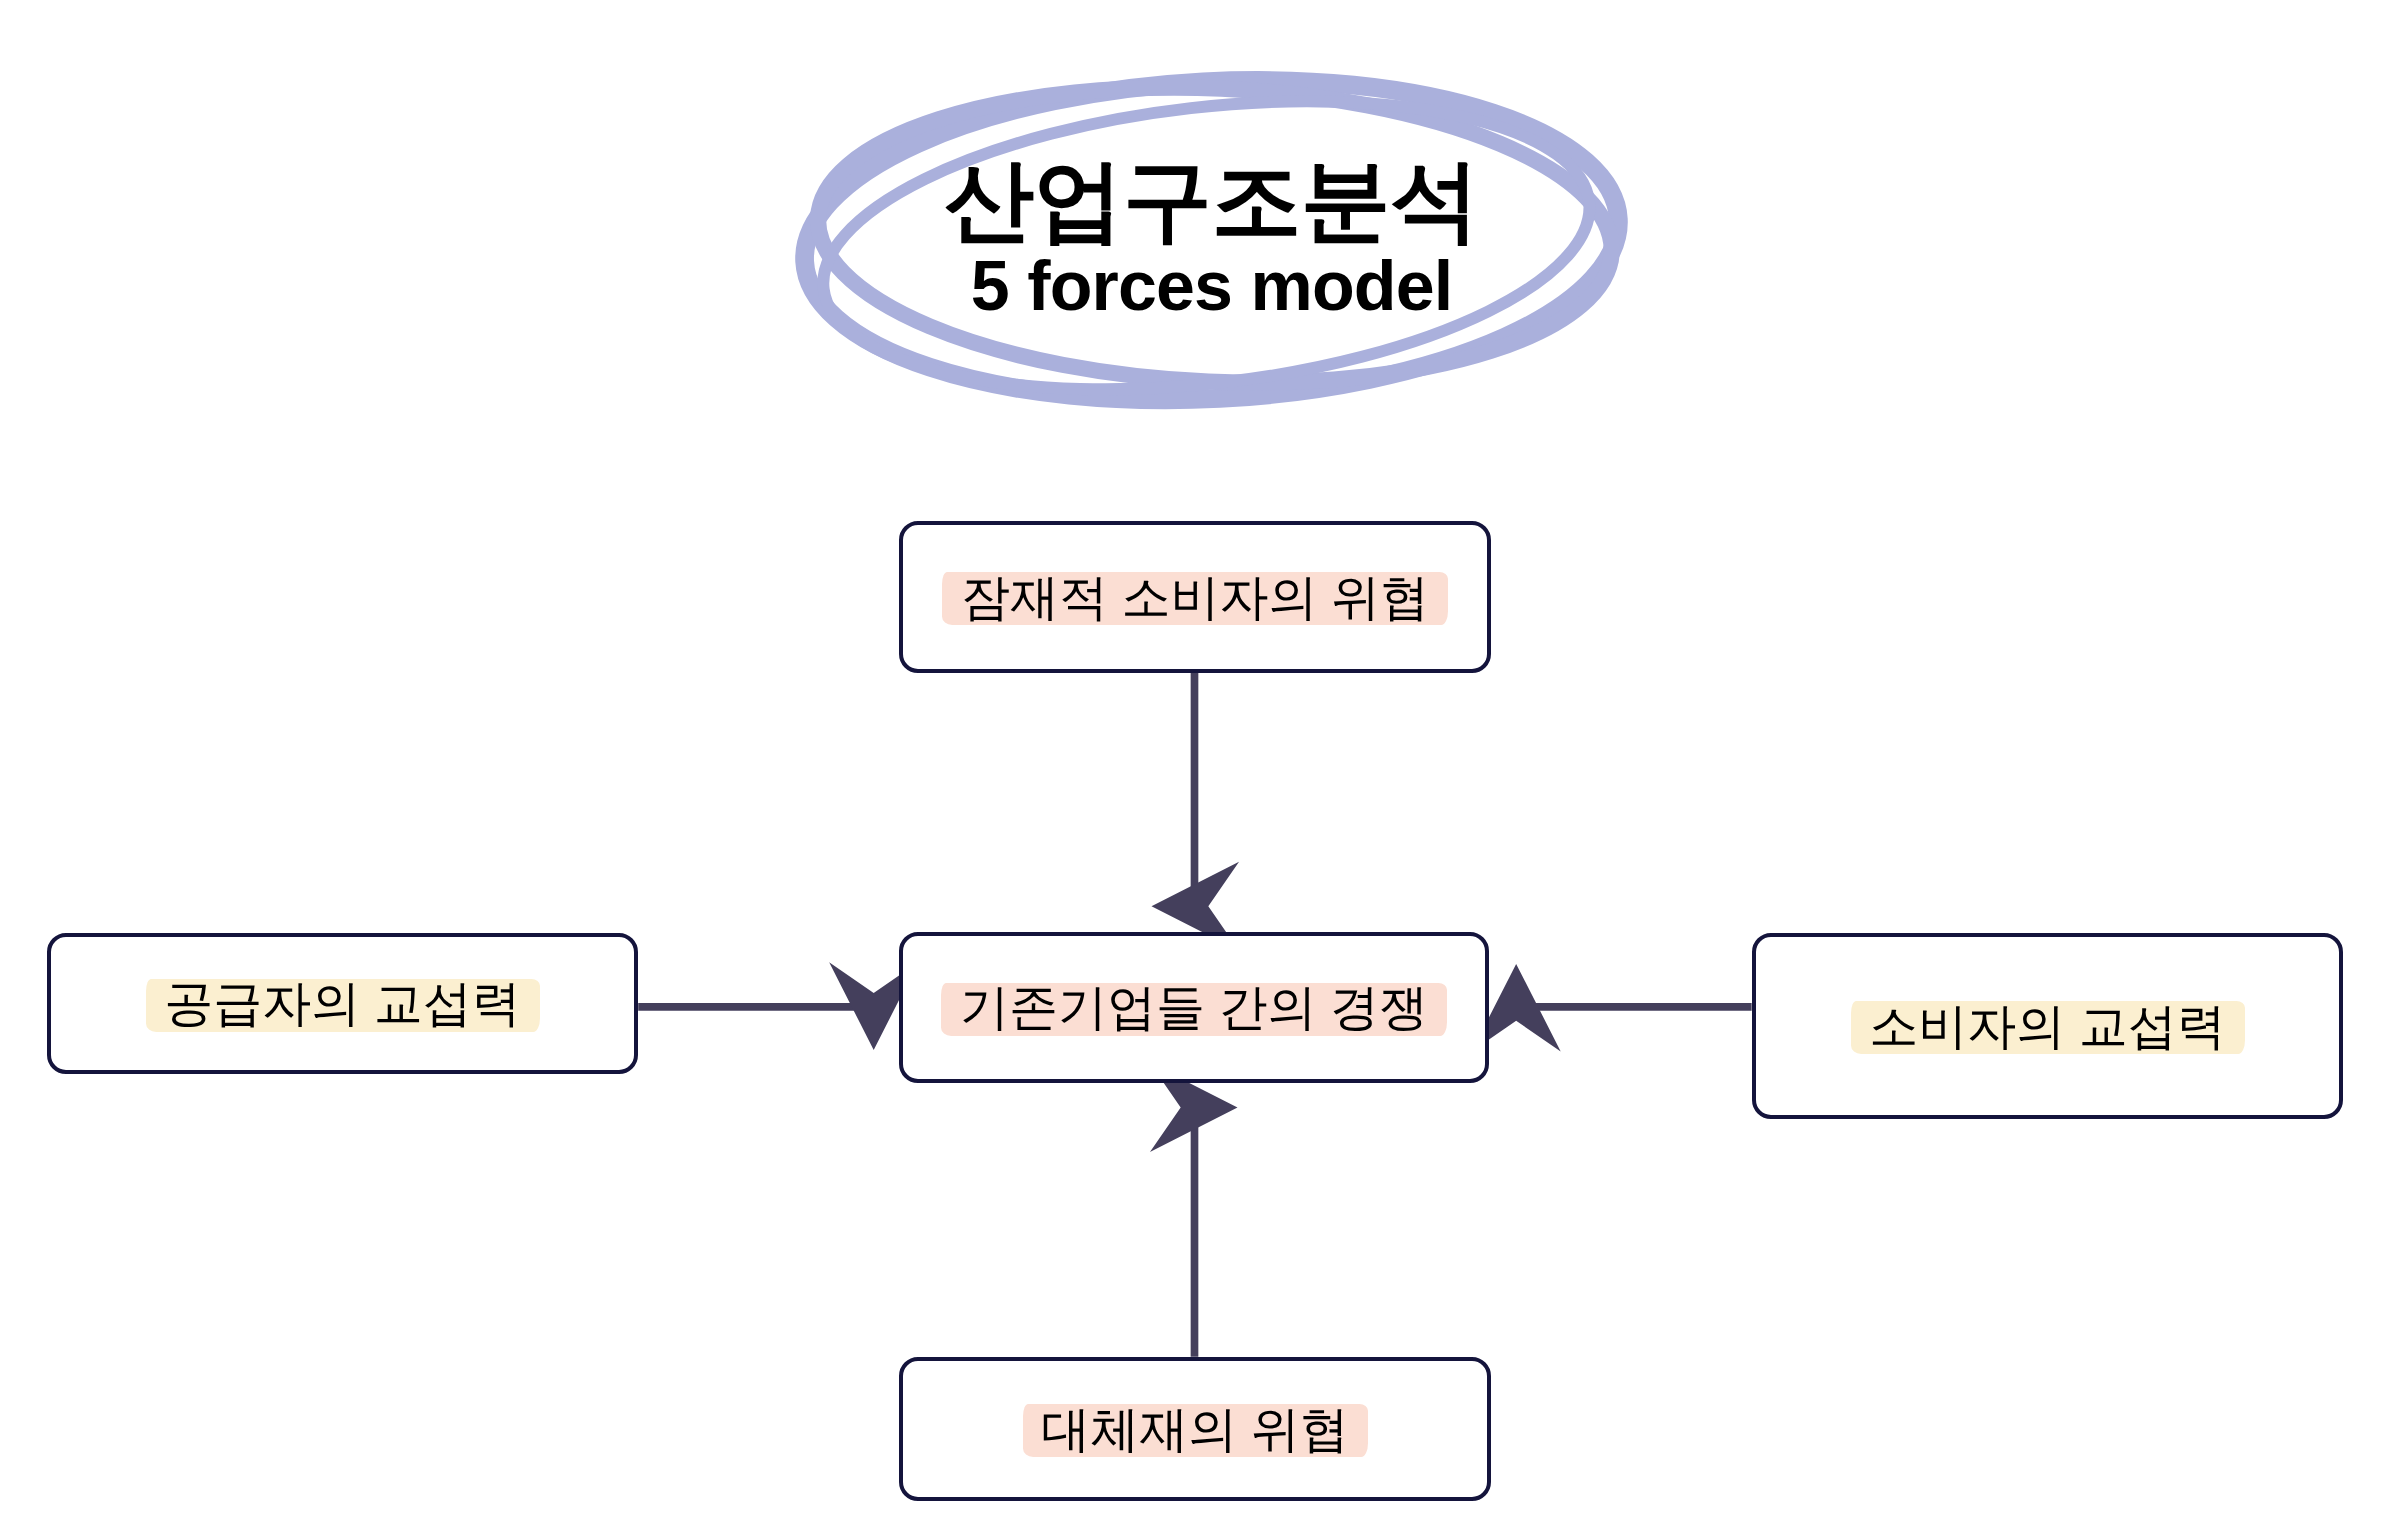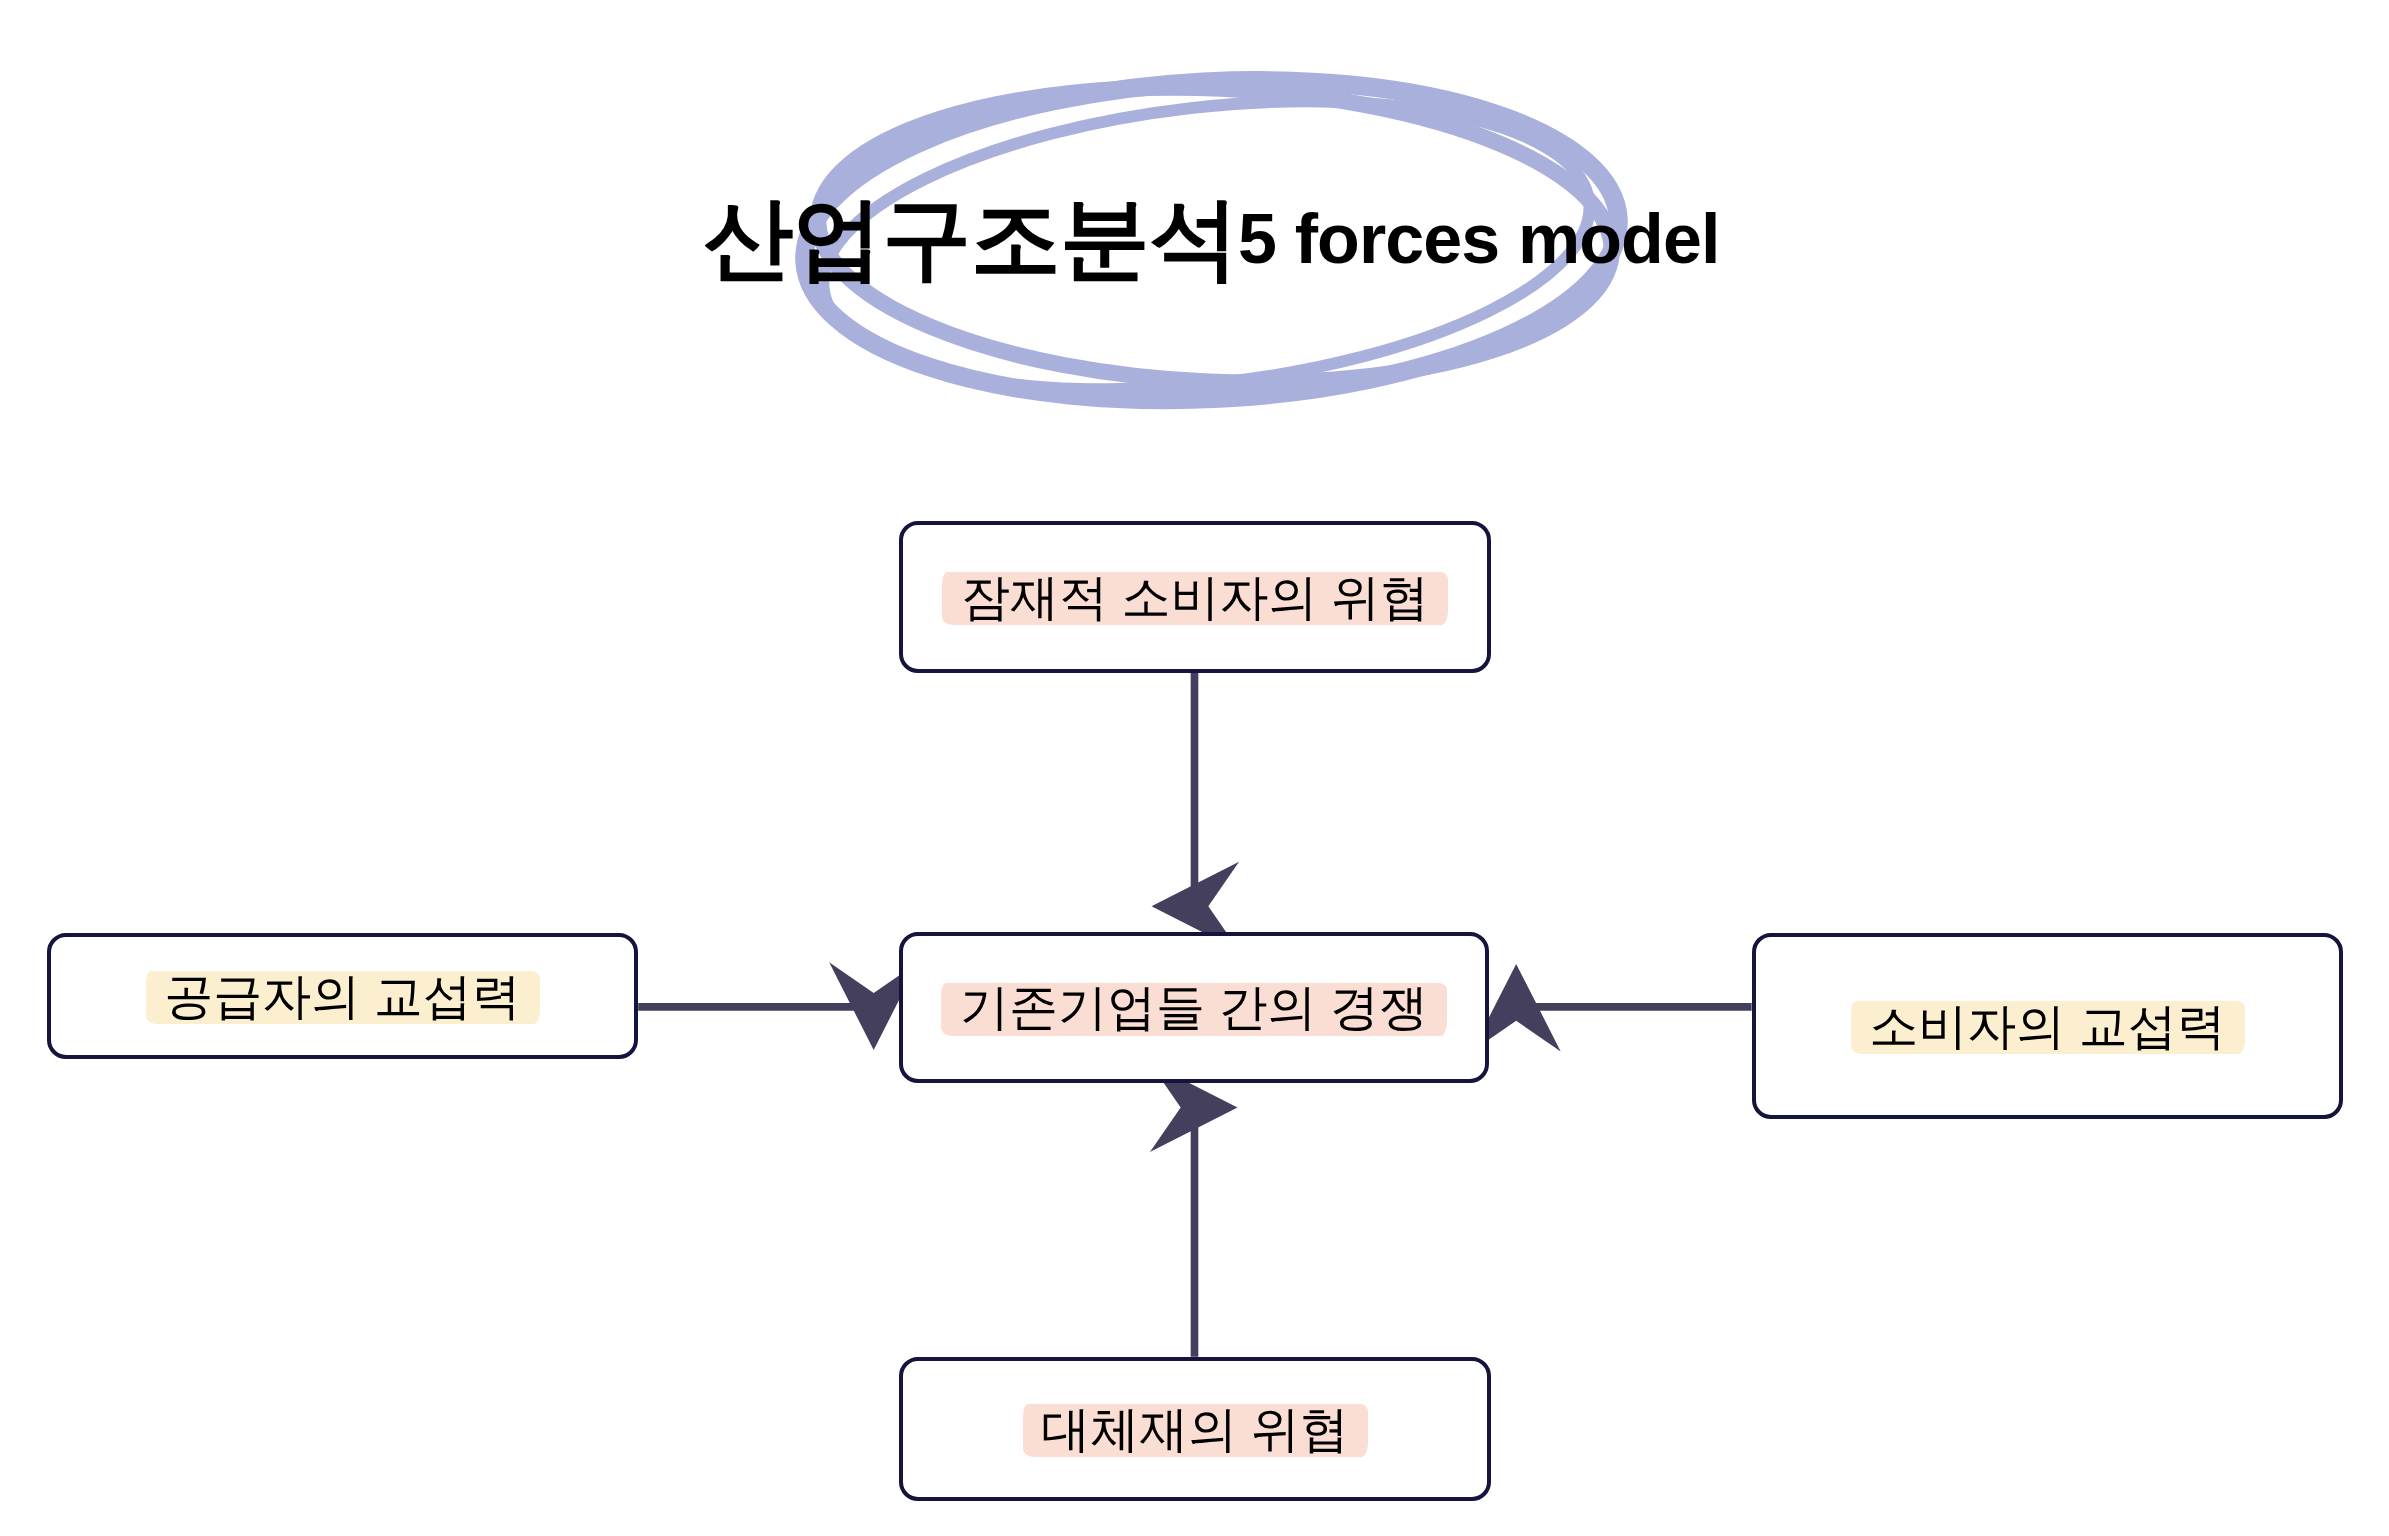--- a/index.html
+++ b/index.html
@@ -40,21 +40,21 @@
     height: 375px;
     pointer-events: none;
   }
   .title-text {
     position: absolute;
     left: 0;
     top: 0;
     width: 905px;
     height: 375px;
     display: flex;
-    flex-direction: row;
+    flex-direction: column;
     align-items: center;
     justify-content: center;
     text-align: center;
     line-height: 1.04;
     z-index: 3;
   }
   .title-line {
     color: #000000;
     font-weight: 700;
     font-size: 90px;
@@ -98,21 +98,21 @@
     top: 5.1px;
     bottom: 1.7px;
     z-index: -1;
     border-radius: 5.1px 8.5px 6.8px 10.2px / 12px 6.8px 13.7px 8.5px;
   }
   .hl-pink .node-label::before { background: #fbded3; }
   .hl-cream .node-label::before { background: #fbefd0; }
 
   #node-top    { left: 899px; top: 521px;  width: 592px; height: 152px; }
   #node-center { left: 899px; top: 932px; width: 590px; height: 151px; }
-  #node-left   { left: 47px;   top: 933px; width: 591px; height: 126px; }
+  #node-left   { left: 47px;   top: 933px; width: 591px; height: 141px; }
   #node-right  { left: 1752px; top: 933px; width: 591px; height: 186px; }
   #node-bottom { left: 899px; top: 1357px; width: 592px; height: 144px; text-align: right; }
 
   .arrows {
     position: absolute;
     left: 0; top: 0;
     width: 2389px; height: 1536px;
     z-index: 2;
   }
 </style>

